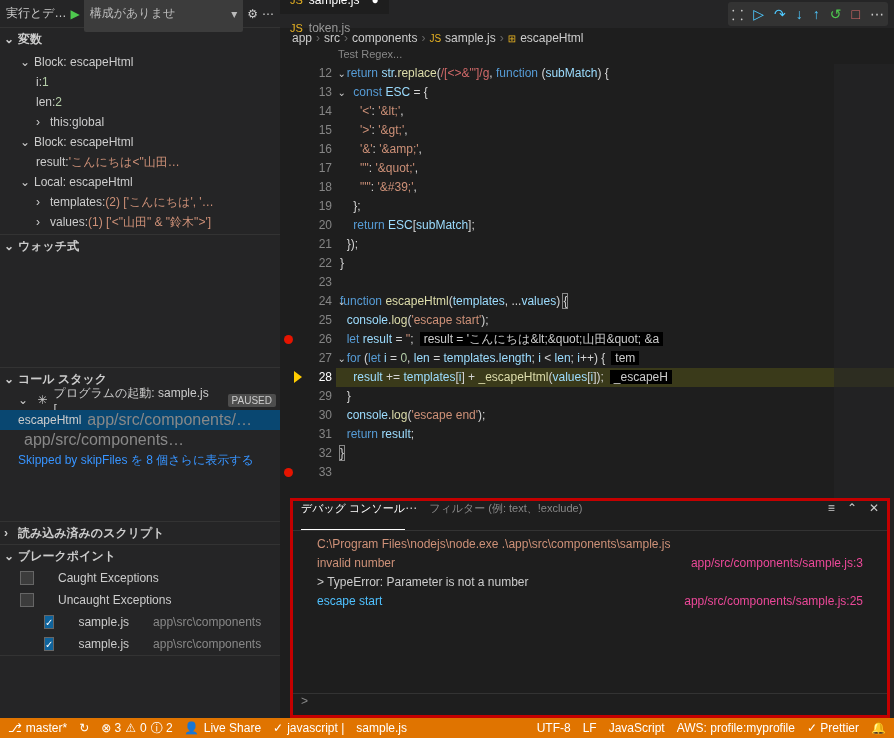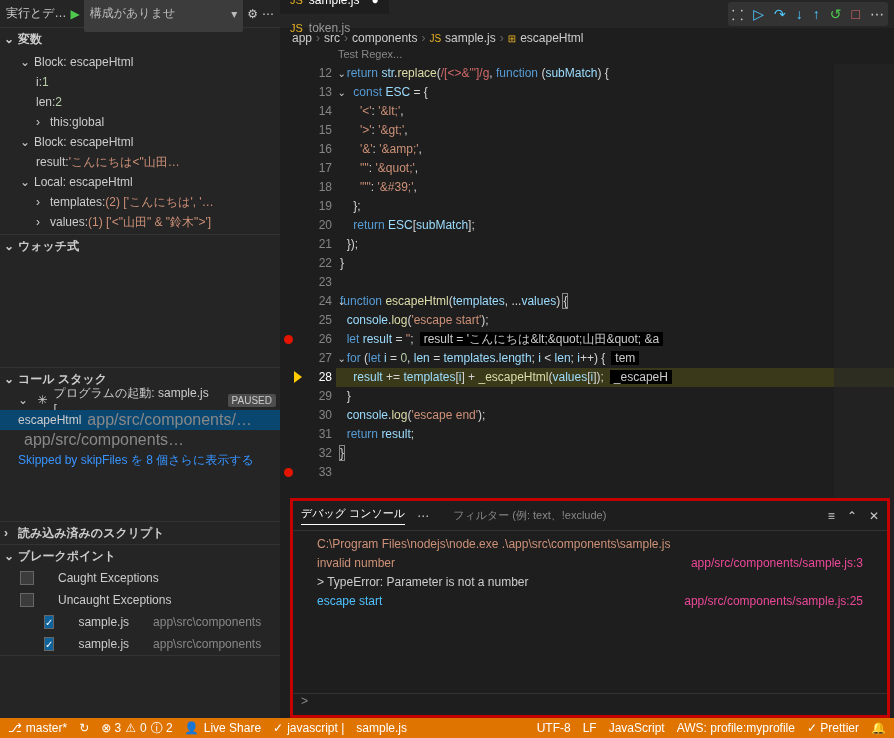--- a/index.html
+++ b/index.html
@@ -48,21 +48,21 @@
 .badge{background:#4d4d4d;color:#ccc;border-radius:8px;padding:0 6px;font-size:10px}
 .paused{background:#4d4d4d;color:#ccc;padding:1px 4px;font-size:10px;border-radius:2px}
 .skip{color:#3794ff;font-size:12px;padding:2px 18px}
 .bp-sect{display:flex;flex-direction:column}
 .bp-row{height:22px;display:flex;align-items:center;padding:0 20px;gap:24px}
 .cb{width:14px;height:14px;background:#3c3c3c;border:1px solid #666;display:inline-flex;align-items:center;justify-content:center}
 .cb.ck{background:#0e639c}
 .cb.ck::after{content:'✓';color:#fff;font-size:10px}
 .dot{width:9px;height:9px;border-radius:50%;background:#e51400}
 .console{border:3px solid #c40000;background:#1e1e1e;display:flex;flex-direction:column;position:absolute;left:290px;right:4px;bottom:20px;height:220px}
-.con-h{height:30px;display:flex;align-items:center;padding:0 8px;gap:12px;border-bottom:1px solid #333}
+.con-h{height:30px;display:flex;padding:0 8px;border-bottom:1px solid #333}
 .con-h .ttl{color:#fff;font-size:11px;border-bottom:1px solid #fff;padding-bottom:3px}
 .con-h .filt{flex:1;color:#888;font-size:11px;padding-left:12px}
 .con-h .ri{display:flex;gap:12px;color:#ccc}
 .con-body{flex:1;padding:4px 24px;font-family:Consolas,monospace;font-size:13px;line-height:19px;overflow:hidden}
 .con-body .l{display:flex}
 .con-body .l .t{flex:1;white-space:pre}
 .con-body .l .src{color:#ec4899;}
 .ora{color:#ce9178}.cy{color:#4fc1ff}.wh{color:#ccc}
 .con-in{height:22px;border-top:1px solid #333;padding:0 8px;color:#888}
 .status{height:20px;background:#e07400;color:#fff;display:flex;align-items:center;padding:0 8px;gap:12px;font-size:12px}

